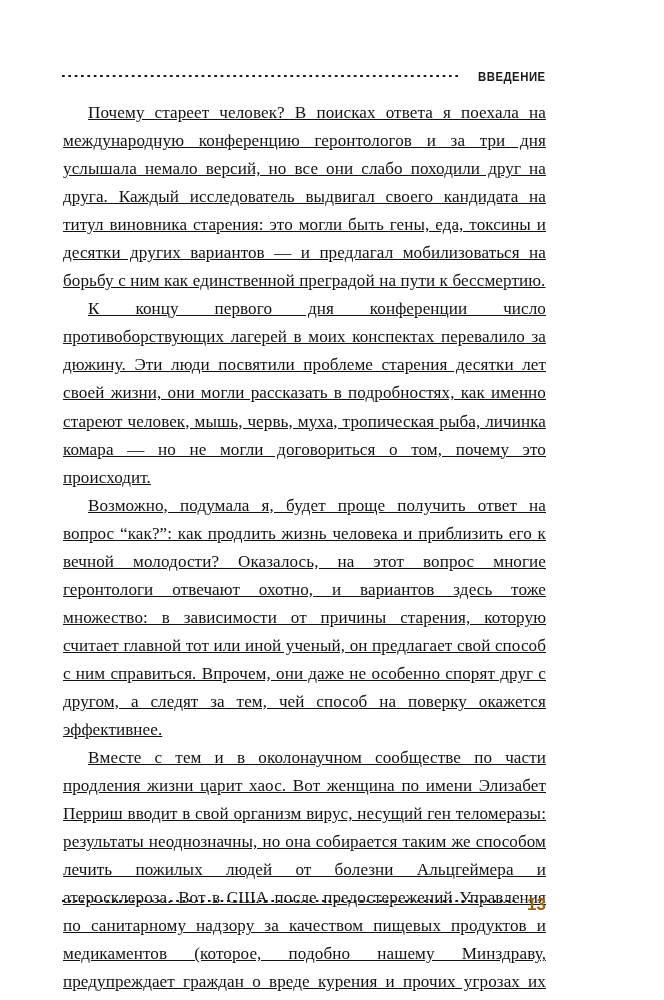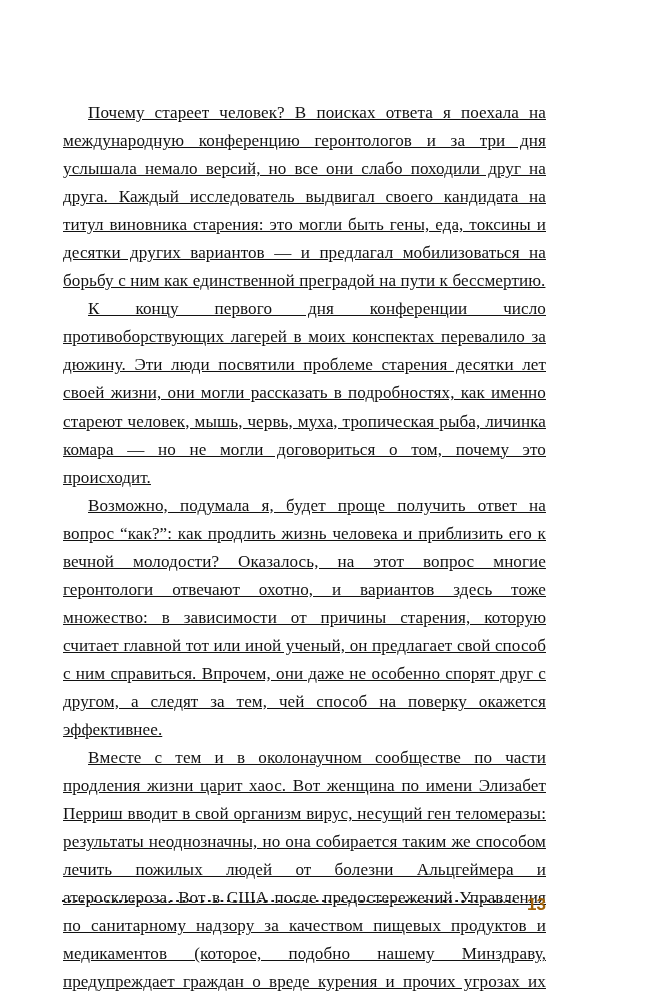--- a/index.html
+++ b/index.html
@@ -102,20 +102,24 @@
     line-height: 17px;
     color: #a16207;
     white-space: nowrap;
   }
 </style>
 </head>
 <body>
 
 <div class="page">
 
+  <div class="running-head">
+    <div class="dot-leader"></div>
+    <div class="running-head-title">ВВЕДЕНИЕ</div>
+  </div>
 
   <div class="text-block">
     <p class="para">Почему стареет человек? В поисках ответа я поехала на международную конференцию геронтологов и за три дня услышала немало версий, но все они слабо походили друг на друга. Каждый исследователь выдвигал своего кандидата на титул виновника старения: это могли быть гены, еда, токсины и десятки других вариантов — и предлагал мобилизоваться на борьбу с ним как единственной преградой на пути к бессмертию.</p>
     <p class="para">К концу первого дня конференции число противоборствующих лагерей в моих конспектах перевалило за дюжину. Эти люди посвятили проблеме старения десятки лет своей жизни, они могли рассказать в подробностях, как именно стареют человек, мышь, червь, муха, тропическая рыба, личинка комара — но не могли договориться о том, почему это происходит.</p>
     <p class="para">Возможно, подумала я, будет проще получить ответ на вопрос “как?”: как продлить жизнь человека и приблизить его к вечной молодости? Оказалось, на этот вопрос многие геронтологи отвечают охотно, и вариантов здесь тоже множество: в зависимости от причины старения, которую считает главной тот или иной ученый, он предлагает свой способ с ним справиться. Впрочем, они даже не особенно спорят друг с другом, а следят за тем, чей способ на поверку окажется эффективнее.</p>
     <p class="para">Вместе с тем и в околонаучном сообществе по части продления жизни царит хаос. Вот женщина по имени Элизабет Перриш вводит в свой организм вирус, несущий ген теломеразы: результаты неоднозначны, но она собирается таким же способом лечить пожилых людей от болезни Альцгеймера и атеросклероза. Вот в США после предостережений Управления по санитарному надзору за качеством пищевых продуктов и медикаментов (которое, подобно нашему Минздраву, предупреждает граждан о вреде курения и прочих угрозах их здоровью) закрылись несколько стартапов по переливанию старикам крови от молодых доноров — основатели компании, кажется, действительно рассчитывали, что это может</p>
   </div>
 
   <div class="folio">
     <div class="dot-leader"></div>

